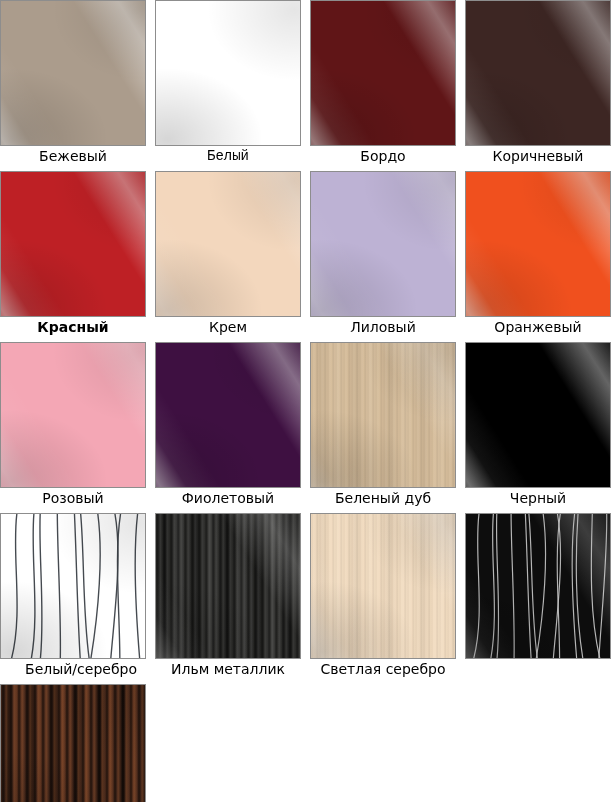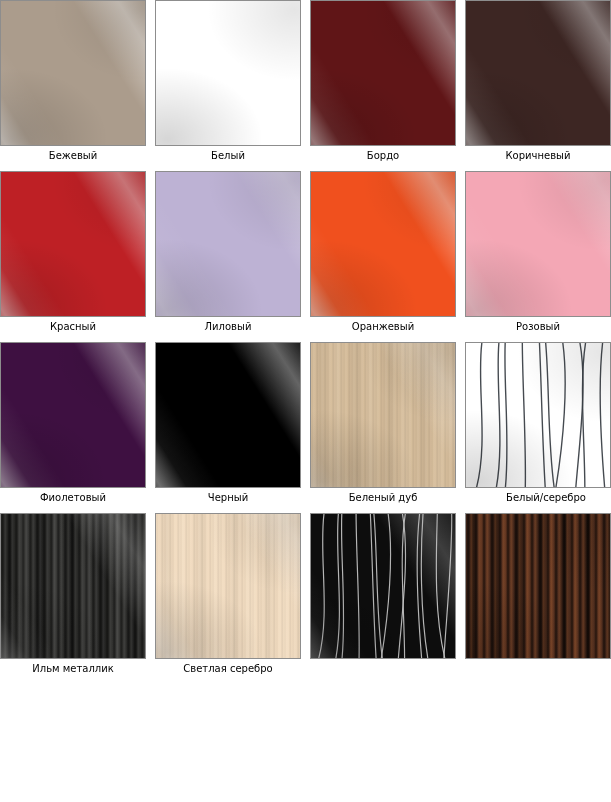--- a/index.html
+++ b/index.html
@@ -149,21 +149,21 @@
         rgba(0,0,0,0.55) 7px,
         rgba(0,0,0,0.00) 12px,
         rgba(160,85,45,0.26) 16px,
         rgba(0,0,0,0.00) 23px);
   }
   .chip-lines { position: absolute; inset: 0; pointer-events: none; }
   .chip-lines svg { display: block; width: 100%; height: 100%; }
 
   .swatch-label {
     margin-top: 4px;
-    font-size: 10px;
+    font-size: 14px;
     line-height: 12px;
     color: #000000;
     text-align: center;
     white-space: nowrap;
   }
 </style>
 </head>
 <body style="background: rgb(255, 255, 255);">
 
 <div id="swatch-grid">
@@ -174,21 +174,21 @@
         <div class="chip-shade"></div>
       </div>
       <div class="swatch-label" style="color: rgb(0, 0, 0);">Бежевый</div>
     </div>
     <div class="swatch-cell">
       <div class="swatch-chip" style="border-color: rgb(141, 141, 141);">
         <div class="chip-base" style="background: rgb(255, 255, 255);"></div>
         <div class="chip-gloss gloss-soft"></div>
         <div class="chip-shade"></div>
       </div>
-      <div class="swatch-label" style="color: rgb(0, 0, 0);">Белый</div>
+      <div class="swatch-label" style="color: rgb(0, 0, 0); font-family: Liberation Mono, monospace;">Белый</div>
     </div>
     <div class="swatch-cell">
       <div class="swatch-chip" style="border-color: rgb(141, 141, 141);">
         <div class="chip-base" style="background: rgb(96, 21, 23);"></div>
         <div class="chip-gloss gloss-strong"></div>
         <div class="chip-shade"></div>
       </div>
       <div class="swatch-label" style="color: rgb(0, 0, 0);">Бордо</div>
     </div>
     <div class="swatch-cell">
@@ -198,21 +198,29 @@
         <div class="chip-shade"></div>
       </div>
       <div class="swatch-label" style="color: rgb(0, 0, 0);">Коричневый</div>
     </div>
     <div class="swatch-cell">
       <div class="swatch-chip" style="border-color: rgb(141, 141, 141);">
         <div class="chip-base" style="background: rgb(190, 32, 37);"></div>
         <div class="chip-gloss gloss-strong"></div>
         <div class="chip-shade"></div>
       </div>
-      <div class="swatch-label" style="color: rgb(0, 0, 0);">Красный</div>
+      <div class="swatch-label" style="color: rgb(0, 0, 0); font-weight: bold;">Красный</div>
+    </div>
+    <div class="swatch-cell">
+      <div class="swatch-chip" style="border-color: rgb(141, 141, 141);">
+        <div class="chip-base" style="background: rgb(243, 215, 189);"></div>
+        <div class="chip-gloss gloss-soft"></div>
+        <div class="chip-shade"></div>
+      </div>
+      <div class="swatch-label" style="color: rgb(0, 0, 0);">Крем</div>
     </div>
     <div class="swatch-cell">
       <div class="swatch-chip" style="border-color: rgb(141, 141, 141);">
         <div class="chip-base" style="background: rgb(189, 178, 212);"></div>
         <div class="chip-gloss gloss-soft"></div>
         <div class="chip-shade"></div>
       </div>
       <div class="swatch-label" style="color: rgb(0, 0, 0);">Лиловый</div>
     </div>
     <div class="swatch-cell">
@@ -231,37 +239,37 @@
       </div>
       <div class="swatch-label" style="color: rgb(0, 0, 0);">Розовый</div>
     </div>
     <div class="swatch-cell">
       <div class="swatch-chip" style="border-color: rgb(141, 141, 141);">
         <div class="chip-base" style="background: rgb(62, 16, 65);"></div>
         <div class="chip-gloss gloss-strong"></div>
         <div class="chip-shade"></div>
       </div>
       <div class="swatch-label" style="color: rgb(0, 0, 0);">Фиолетовый</div>
-    </div>
-    <div class="swatch-cell">
-      <div class="swatch-chip" style="border-color: rgb(141, 141, 141);">
-        <div class="chip-base" style="background: rgb(0, 0, 0);"></div>
-        <div class="chip-gloss gloss-strong"></div>
-        <div class="chip-shade"></div>
-      </div>
-      <div class="swatch-label" style="color: rgb(0, 0, 0);">Черный</div>
     </div>
     <div class="swatch-cell">
       <div class="swatch-chip" style="border-color: rgb(141, 141, 141);">
         <div class="chip-base" style="background: rgb(214, 189, 155);"></div>
         <div class="tex-grain grain-wood"></div>
         <div class="chip-gloss gloss-dark"></div>
         <div class="chip-shade"></div>
       </div>
       <div class="swatch-label" style="color: rgb(0, 0, 0);">Беленый дуб</div>
+    </div>
+    <div class="swatch-cell">
+      <div class="swatch-chip" style="border-color: rgb(141, 141, 141);">
+        <div class="chip-base" style="background: rgb(0, 0, 0);"></div>
+        <div class="chip-gloss gloss-strong"></div>
+        <div class="chip-shade"></div>
+      </div>
+      <div class="swatch-label" style="color: rgb(0, 0, 0);">Черный</div>
     </div>
     <div class="swatch-cell">
       <div class="swatch-chip" style="border-color: rgb(141, 141, 141);">
         <div class="chip-base" style="background: rgb(255, 255, 255);"></div>
         <div class="chip-lines">
           <svg viewBox="0 0 146 146" preserveAspectRatio="none">
             <path d="M-1.0,-2 C-9.0,40 -8.0,100 -10.0,148" fill="none" stroke="#3b4047" stroke-width="1.4" stroke-opacity="0.95"></path>
             <path d="M16.3,-2 C10.3,40 23.3,100 10.3,148" fill="none" stroke="#3b4047" stroke-width="1.4" stroke-opacity="0.95"></path>
             <path d="M33.5,-2 C29.5,40 39.5,100 30.5,148" fill="none" stroke="#3b4047" stroke-width="1.4" stroke-opacity="0.95"></path>
             <path d="M39.8,-2 C37.8,40 44.8,100 39.8,148" fill="none" stroke="#3b4047" stroke-width="1.4" stroke-opacity="0.95"></path>

